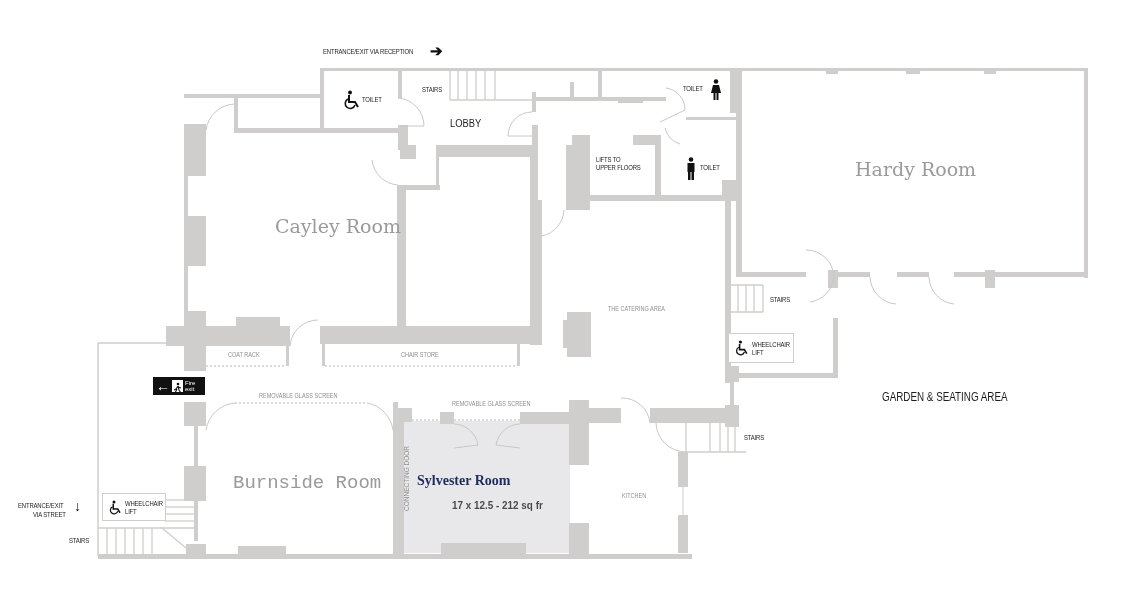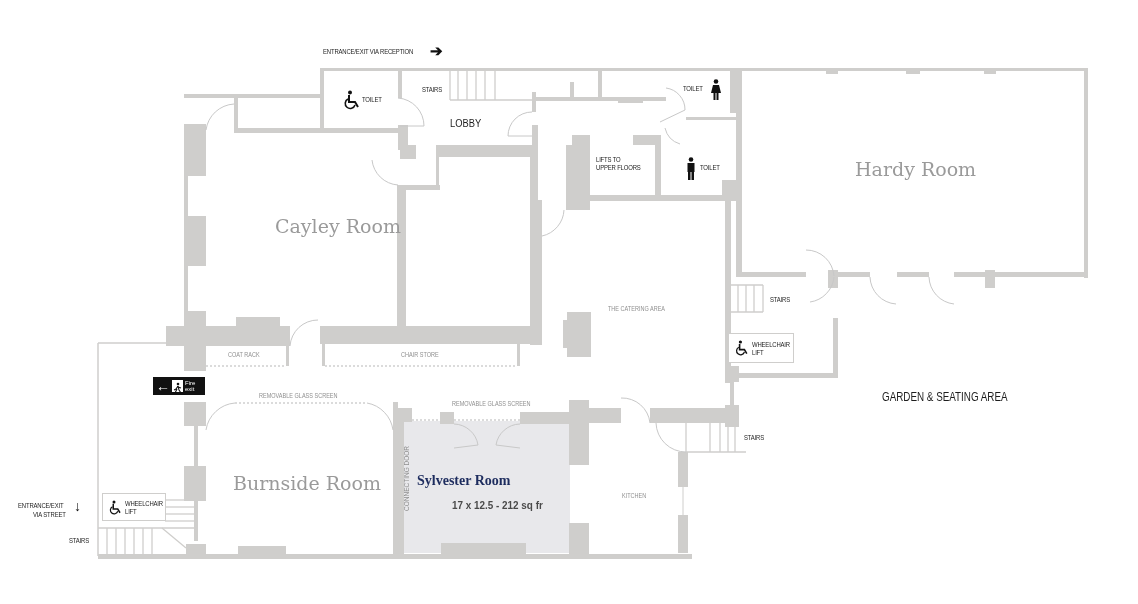--- a/index.html
+++ b/index.html
@@ -255,21 +255,21 @@
         <circle cx="6" cy="2" r="1.3" fill="#111"></circle>
         <path d="M6 4 L4 7 L2 8 M6 4 L7 8 L9 11 M5 7 L3 11 M6 5 L9 6" stroke="#111" stroke-width="1.1" fill="none"></path>
       </svg>
   </span>
   <span class="txt"><span>Fire</span><br><span>exit</span></span>
 </div>
 
 <div class="lbl grey-small" style="left:259px;top:393px;">REMOVABLE GLASS SCREEN</div>
 <div class="lbl grey-small" style="left:452px;top:401px;">REMOVABLE GLASS SCREEN</div>
 
-<div class="lbl room" style="left:233px;top:474px;">Burnside Room</div>
+<div class="lbl room" style="left:233px;top:474px;font-family:Liberation Mono, monospace;">Burnside Room</div>
 <div class="lbl grey-small" style="left:404px;top:511px;transform:rotate(-90deg);transform-origin:left top;">CONNECTING DOOR</div>
 
 <div class="lbl room-hl" style="left:417px;top:474px;">Sylvester Room</div>
 <div class="lbl dims" style="left:452px;top:500px;">17 x 12.5 - 212 sq fr</div>
 
 <div class="lbl grey-small" style="left:622px;top:493px;">KITCHEN</div>
 
 <div class="lbl cond" style="left:18px;top:502px;">ENTRANCE/EXIT</div>
 <div class="lbl cond" style="left:33px;top:511px;">VIA STREET</div>
 <div class="lbl" style="left:74px;top:499px;font-size:14px;font-weight:bold;color:#111;">↓</div>

